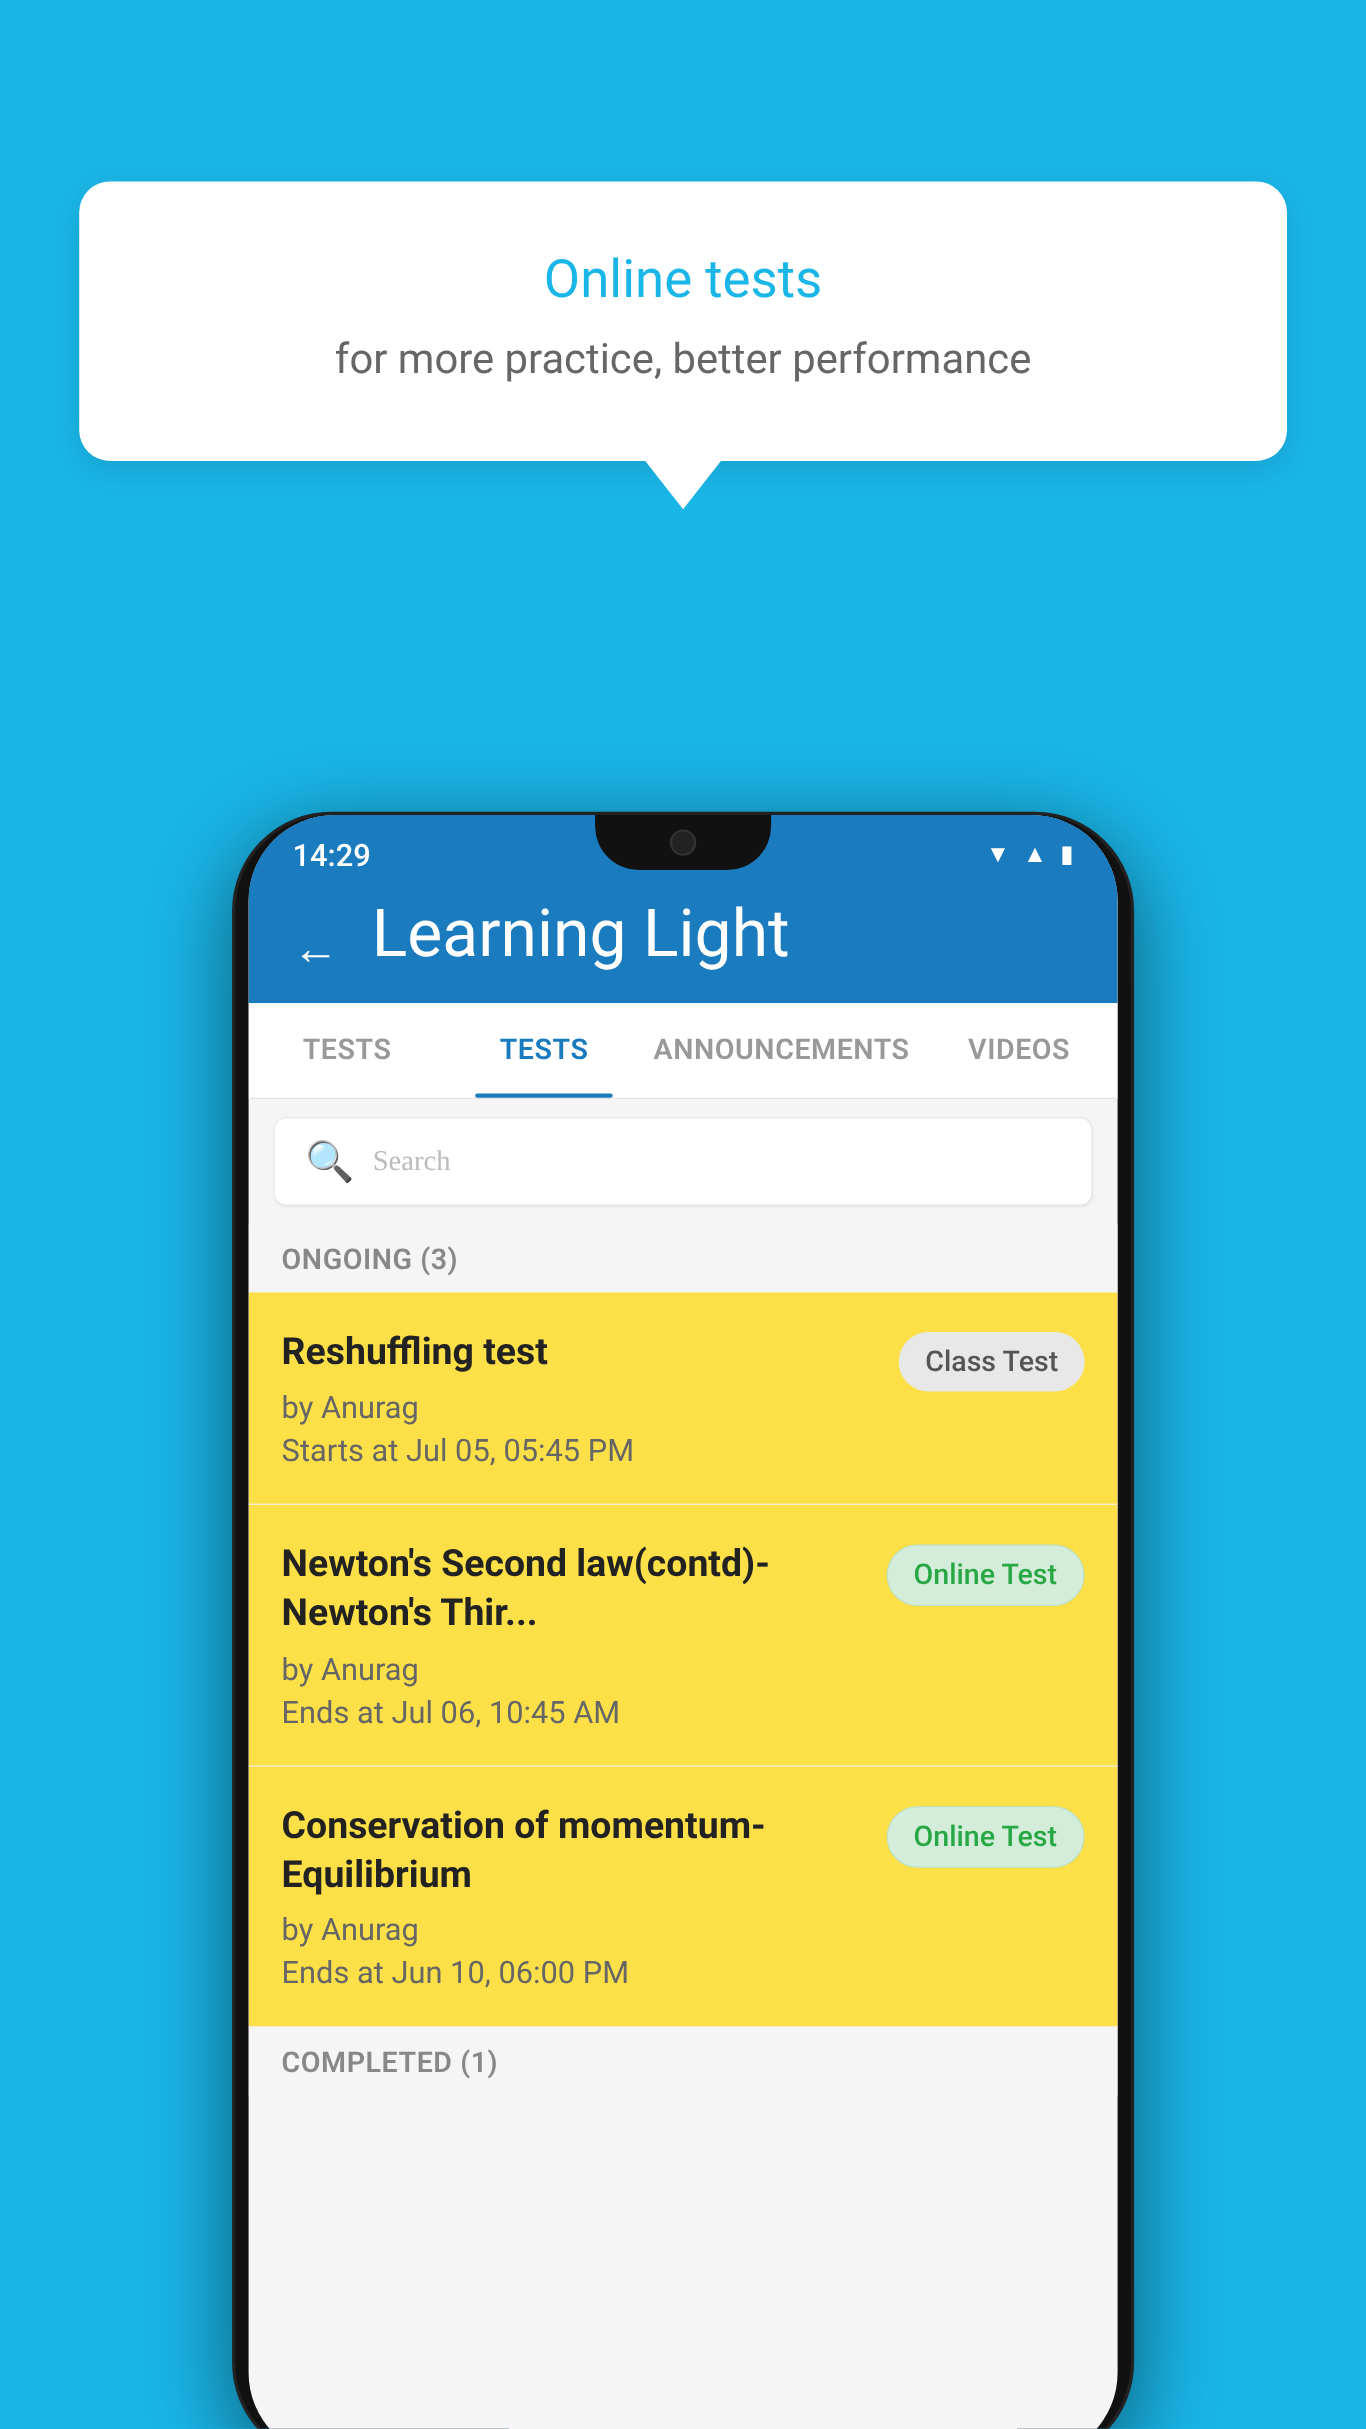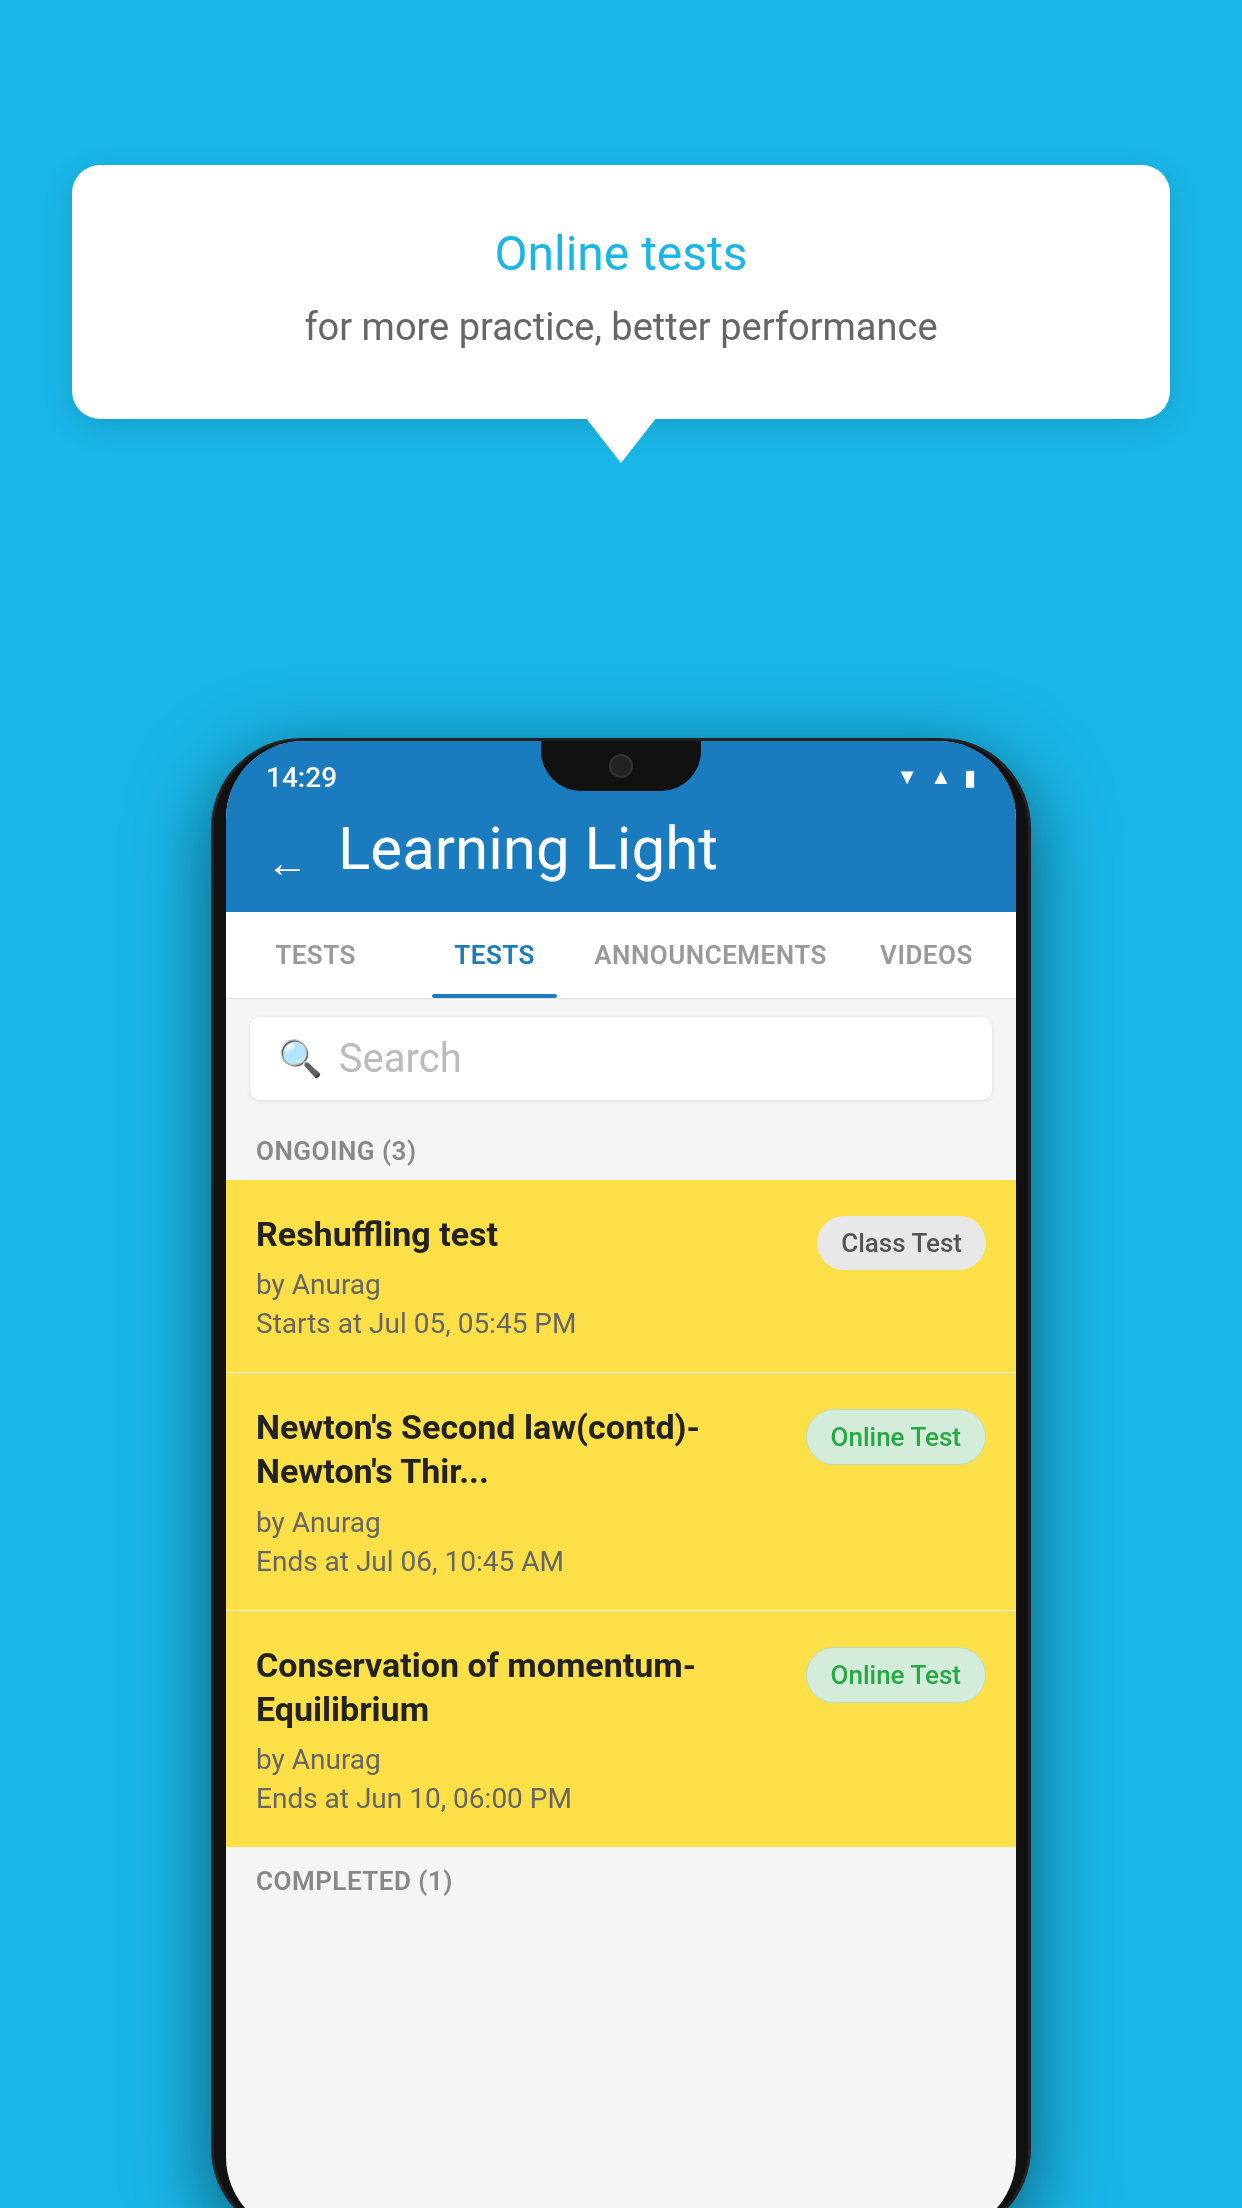--- a/index.html
+++ b/index.html
@@ -199,22 +199,23 @@
       box-shadow: 0 1px 4px rgba(0,0,0,0.1);
     }
 
     .search-icon-wrap {
       color: #aaa;
       font-size: 36px;
       margin-right: 16px;
     }
 
     .search-placeholder {
-      font-size: 40px;
+      font-size: 26px;
       color: #bbb;
+      font-family: Liberation Serif, serif;
     }
 
     .section-header {
       padding: 18px 30px 14px;
       font-size: 26px;
       color: #888;
       font-weight: 600;
       letter-spacing: 0.5px;
       background: #f5f5f5;
     }

